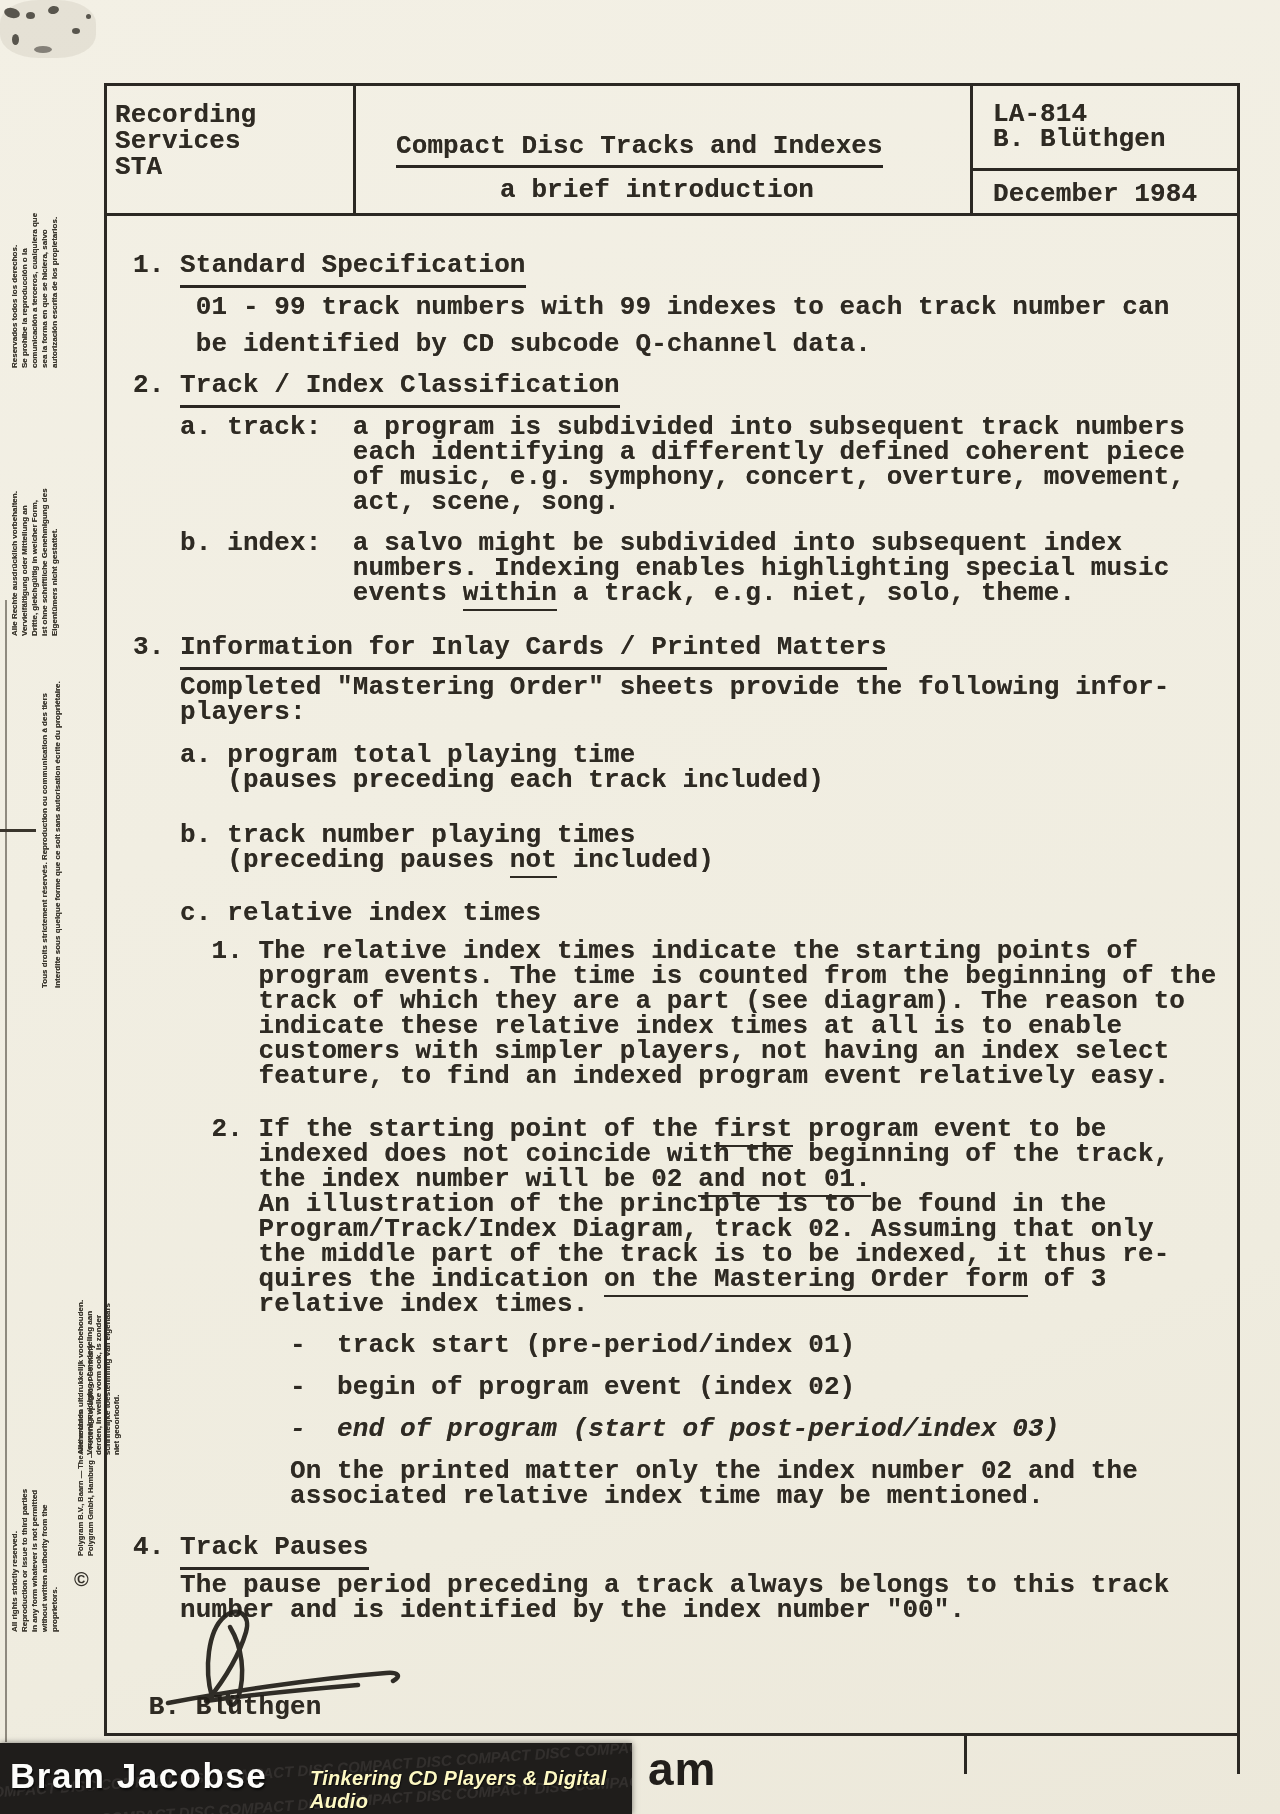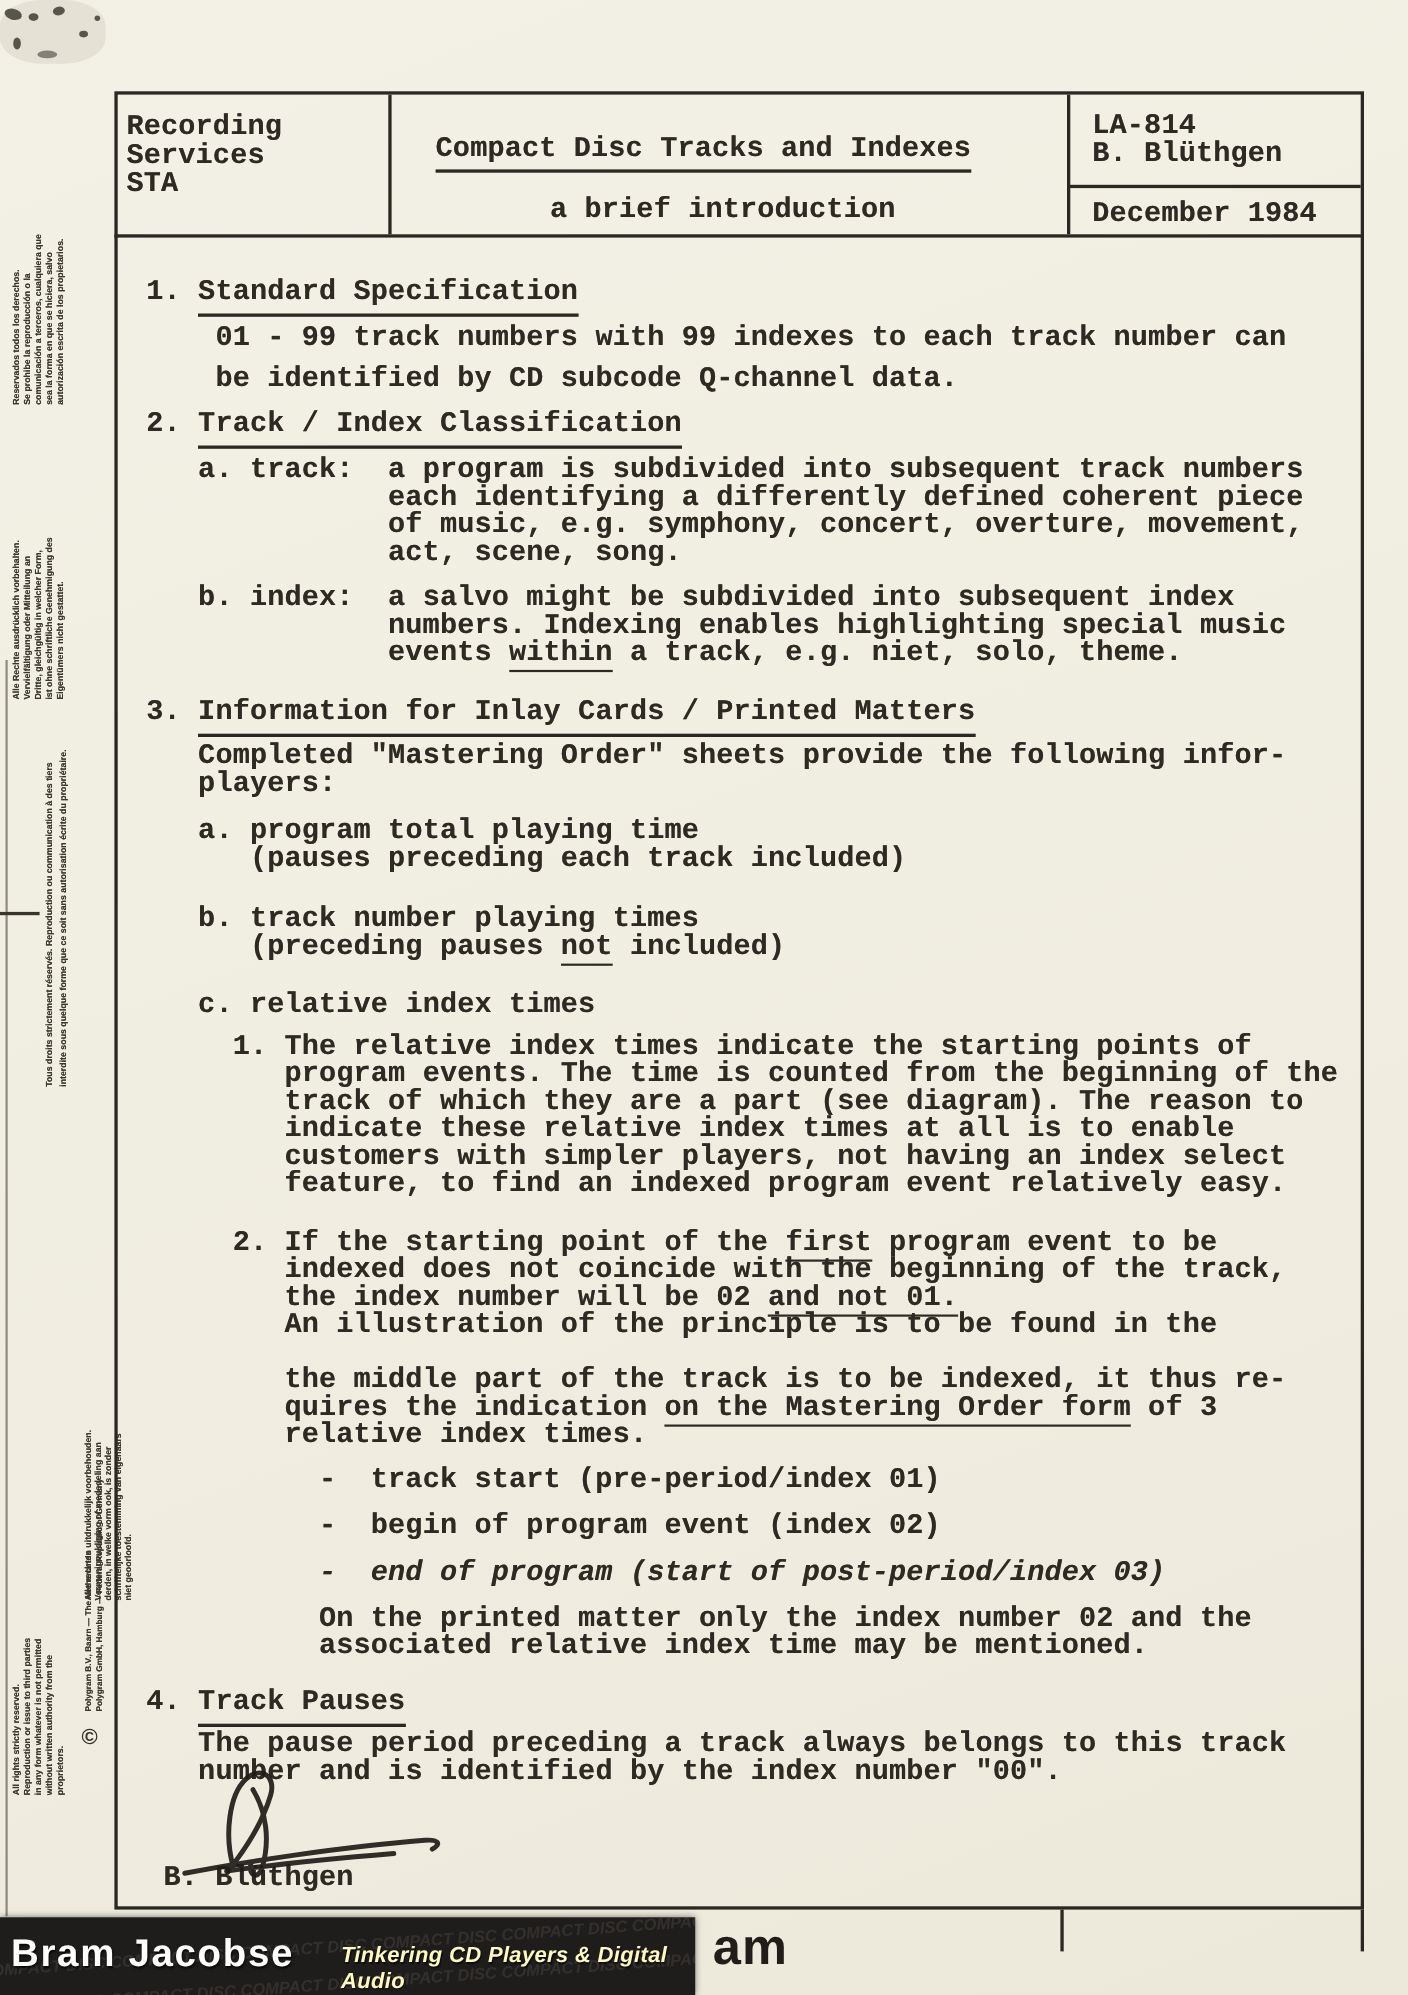--- a/index.html
+++ b/index.html
@@ -109,21 +109,21 @@
   <div class="vline" style="left:353px;top:86px;width:3px;height:127px"></div>
   <div class="vline" style="left:970px;top:86px;width:3px;height:127px"></div>
   <div class="hline" style="left:970px;top:168px;width:267px;height:3px"></div>
   <div class="vline" style="left:964px;top:1736px;width:3px;height:38px"></div>
   <div class="vline" style="left:1237px;top:1736px;width:3px;height:38px"></div>
 
   <div class="layer">
     <div class="tw" style="left:115px;top:100px">Recording</div>
     <div class="tw" style="left:115px;top:126px">Services</div>
     <div class="tw" style="left:115px;top:152px">STA</div>
-    <div class="tw" style="left:396px;top:120px"><span class="title-u">Compact Disc Tracks and Indexes</span></div>
+    <div class="tw" style="left:396px;top:131px"><span class="title-u">Compact Disc Tracks and Indexes</span></div>
     <div class="tw" style="left:500px;top:175px">a brief introduction</div>
     <div class="tw" style="left:993px;top:99px">LA-814</div>
     <div class="tw" style="left:993px;top:124px">B. Blüthgen</div>
     <div class="tw" style="left:993px;top:179px">December 1984</div>
   </div>
 
   <div class="layer">
       <div class="tline thead" style="top: 250px; left: 133px;"><span>1. </span><span class="u">Standard Specification</span></div>
       <div class="tline" style="top: 292px; left: 195.8px;"><span>01 - 99 track numbers with 99 indexes to each track number can</span></div>
       <div class="tline" style="top: 317px; left: 195.8px; margin-top: 12px;"><span>be identified by CD subcode Q-channel data.</span></div>
@@ -146,20 +146,21 @@
       <div class="tline" style="top: 936px; left: 211.5px;"><span>1. The relative index times indicate the starting points of</span></div>
       <div class="tline" style="top: 961px; left: 258.6px;"><span>program events. The time is counted from the beginning of the</span></div>
       <div class="tline" style="top: 986px; left: 258.6px;"><span>track of which they are a part (see diagram). The reason to</span></div>
       <div class="tline" style="top: 1011px; left: 258.6px;"><span>indicate these relative index times at all is to enable</span></div>
       <div class="tline" style="top: 1036px; left: 258.6px;"><span>customers with simpler players, not having an index select</span></div>
       <div class="tline" style="top: 1061px; left: 258.6px;"><span>feature, to find an indexed program event relatively easy.</span></div>
       <div class="tline" style="top: 1114px; left: 211.5px;"><span>2. If the starting point of the </span><span class="u">first</span><span> program event to be</span></div>
       <div class="tline" style="top: 1139px; left: 258.6px;"><span>indexed does not coincide with the beginning of the track,</span></div>
       <div class="tline" style="top: 1164px; left: 258.6px;"><span>the index number will be 02 </span><span class="u">and not 01.</span></div>
       <div class="tline" style="top: 1189px; left: 258.6px;"><span>An illustration of the principle is to be found in the</span></div>
+      <div class="tline" style="top: 1214px; left: 258.6px;"><span>Program/Track/Index Diagram, track 02. Assuming that only</span></div>
       <div class="tline" style="top: 1239px; left: 258.6px; text-align: center;"><span>the middle part of the track is to be indexed, it thus re-</span></div>
       <div class="tline" style="top: 1264px; left: 258.6px;"><span>quires the indication </span><span class="u">on the Mastering Order form</span><span> of 3</span></div>
       <div class="tline" style="top: 1289px; left: 258.6px;"><span>relative index times.</span></div>
       <div class="tline" style="top: 1330px; left: 290px;"><span>-  track start (pre-period/index 01)</span></div>
       <div class="tline" style="top: 1372px; left: 290px;"><span>-  begin of program event (index 02)</span></div>
       <div class="tline" style="top: 1414px; left: 290px; font-style: italic;"><span>-  end of program (start of post-period/index 03)</span></div>
       <div class="tline" style="top: 1456px; left: 290px;"><span>On the printed matter only the index number 02 and the</span></div>
       <div class="tline" style="top: 1481px; left: 290px;"><span>associated relative index time may be mentioned.</span></div>
       <div class="tline thead" style="top: 1532px; left: 133px;"><span>4. </span><span class="u">Track Pauses</span></div>
       <div class="tline" style="top: 1570px; left: 180.1px;"><span>The pause period preceding a track always belongs to this track</span></div>

